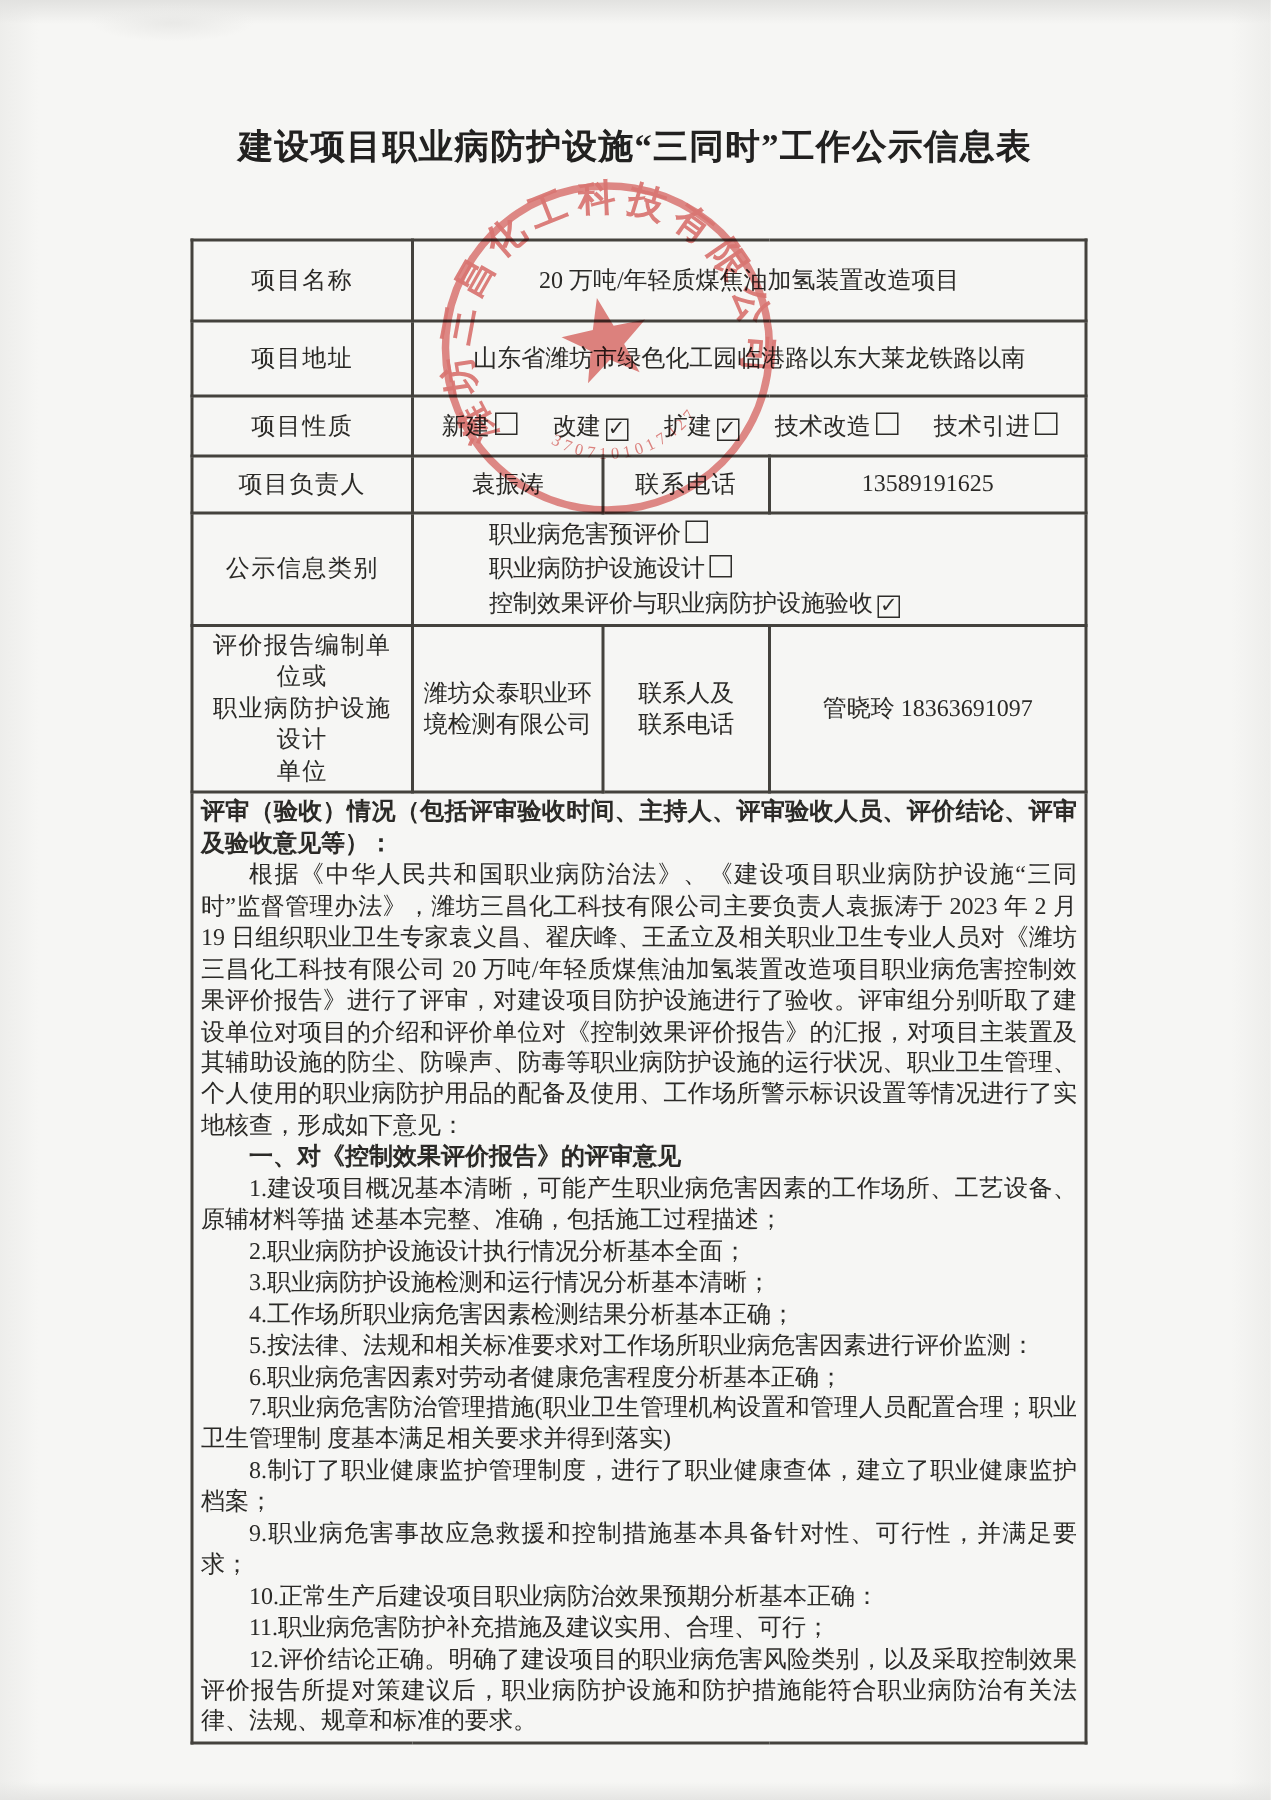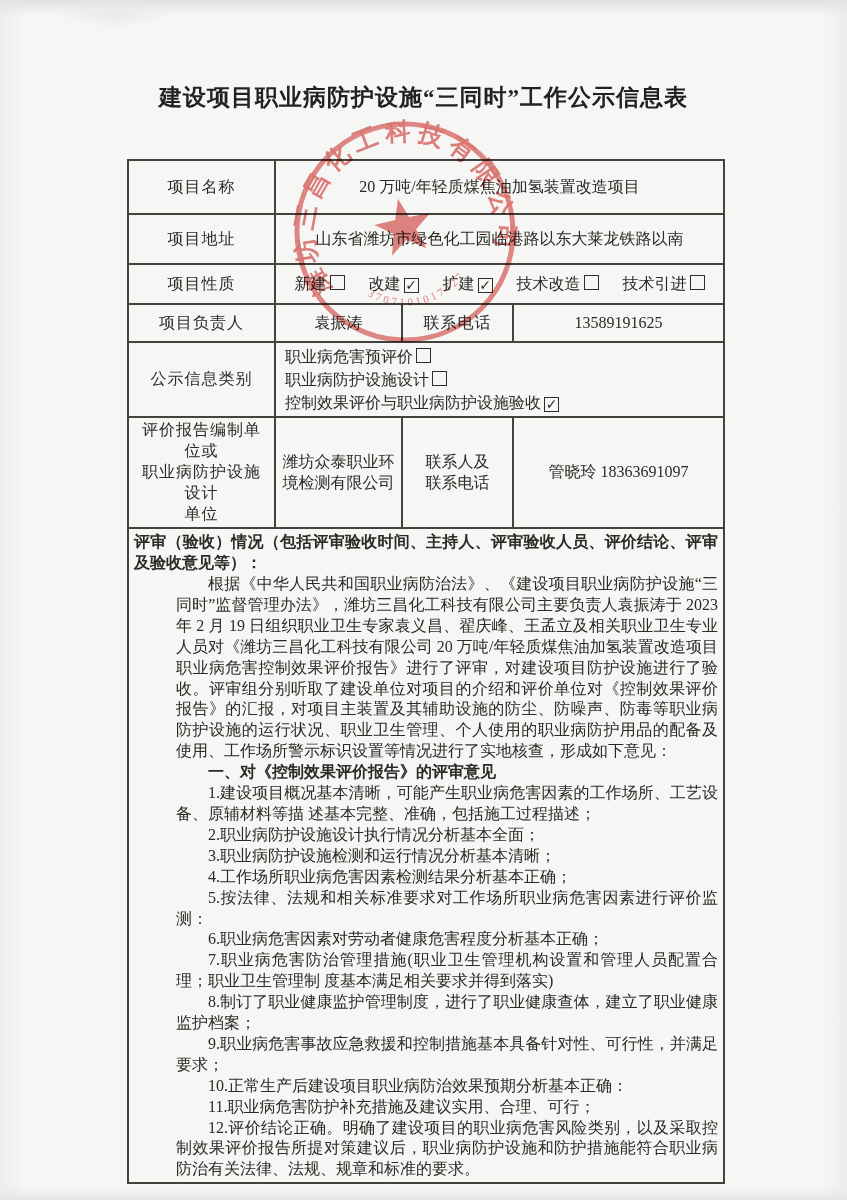--- a/index.html
+++ b/index.html
@@ -34,32 +34,32 @@
   td.pre{white-space:pre-line;text-align:center;}
   tr.r1 td{height:48px;}
   tr.r2 td{height:44px;margin-left:13px;}
   tr.r3 td{height:34px;}
   tr.r4 td{height:32px;margin-top:48px;}
   tr.r5 td{height:66px;}
   tr.r6 td{height:68px;margin-left:32px;}
   td.review-cell{vertical-align:top;padding:4px 9px 6px 9px;height:600px;}
   .opts-inline{display:flex;justify-content:center;gap:24px;align-items:center;}
   .opts-block{text-align:left;padding-left:4px;}
-  .opts-block .opt{display:block;line-height:23px;}
+  .opts-block .opt{display:block;line-height:23px;margin-left:41px;}
   .opt{white-space:nowrap;}
   .cb{
     display:inline-block;width:13px;height:13px;border:1.5px solid #2e2d2a;
     margin-left:3px;vertical-align:-1px;text-align:center;
     line-height:12px;font-size:14px;font-weight:bold;color:#2e2d2a;
     font-family:"DejaVu Sans",sans-serif;
   }
   .rv-head{font-weight:bold;line-height:21px;text-align:justify;}
   .para{line-height:20.9px;text-indent:2em;text-align:justify;margin:0;}
   .para.bold{font-weight:bold;}
-  #review-paras{margin-top:1px;margin-left:42px;}
+  #review-paras{margin-top:1px;}
   .seal{
     position:absolute;left:285px;top:112px;width:240px;height:240px;
     transform:rotate(-12deg);
     mix-blend-mode:multiply;opacity:.82;pointer-events:none;z-index:5;
   }
 </style>
 </head>
 <body>
 
 <div class="smudge"></div>

